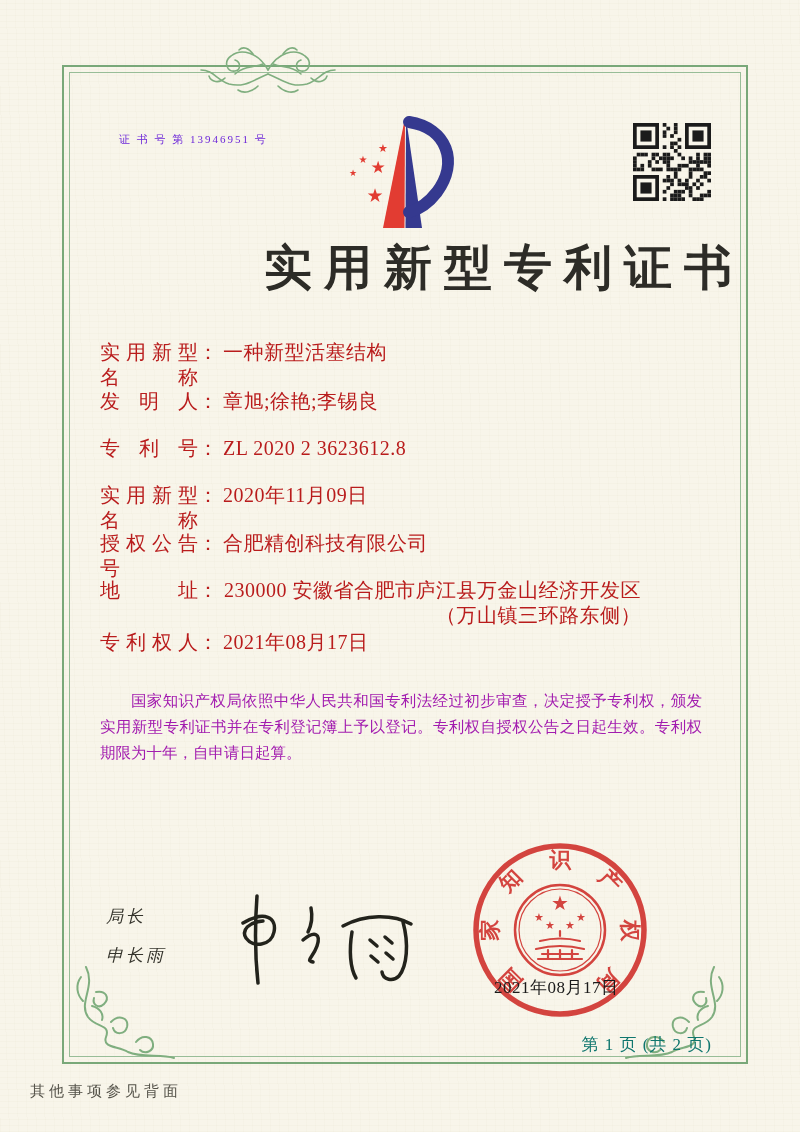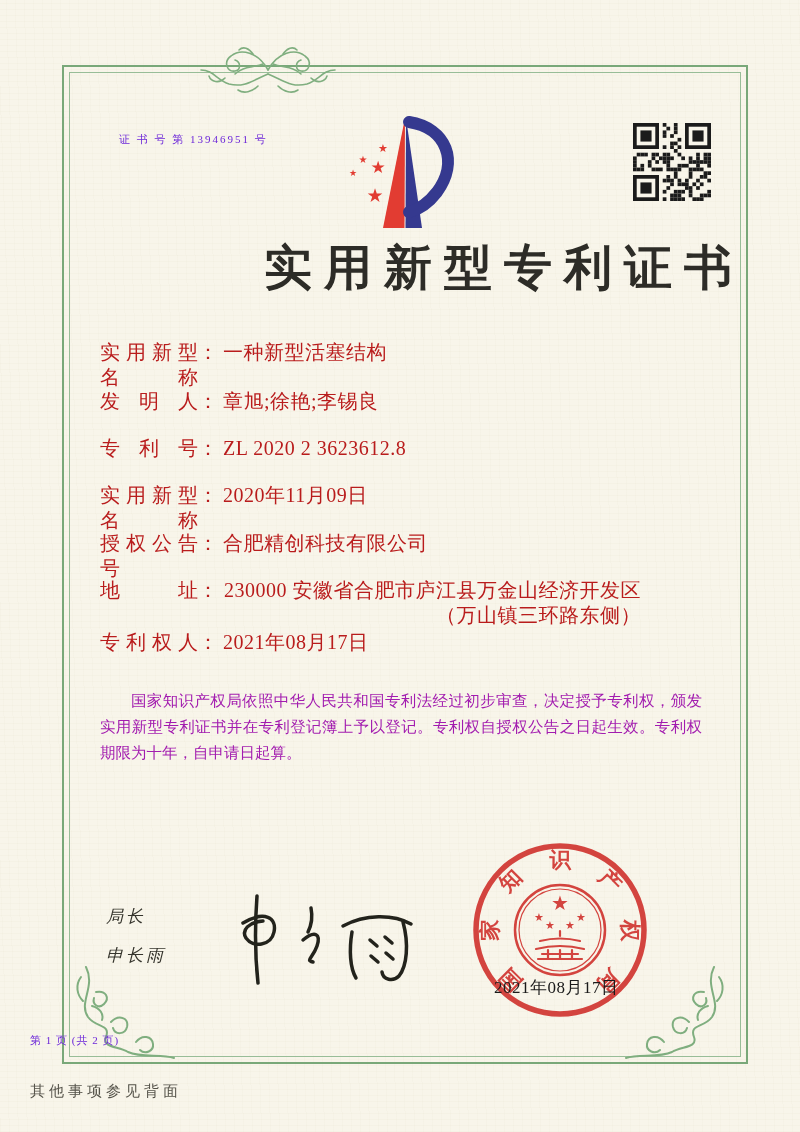--- a/index.html
+++ b/index.html
@@ -48,22 +48,22 @@
     font-size:15.5px;line-height:26px;color:#a21caf;margin-top:28px;
   }
   .paragraphs p{margin:0;text-indent:2em;text-align:justify;}
   .signer{position:absolute;left:106px;font-size:17px;letter-spacing:3px;color:#35342c;font-style:italic;}
   .seal-wrap{position:absolute;left:472px;top:842px;width:176px;height:176px;}
   .seal-date{
     position:absolute;left:494px;top:976px;font-size:17px;
     color:#1a1a1a;letter-spacing:0.5px;z-index:5;
   }
   .page-footer{
-    position:absolute;left:30px;top:1033px;width:682px;text-align:left;
-    font-size:11px;letter-spacing:1px;color:#6d28d9;
+    position:absolute;left:30px;top:1033px;width:682px;text-align:right;
+    font-size:17px;letter-spacing:1px;color:#0f766e;
   }
   .back-note{
     position:absolute;left:30px;top:1082px;width:682px;text-align:left;
     font-size:15px;letter-spacing:4px;color:#55534a;
   }
   svg{display:block;}
 </style>
 </head>
 <body>
 

